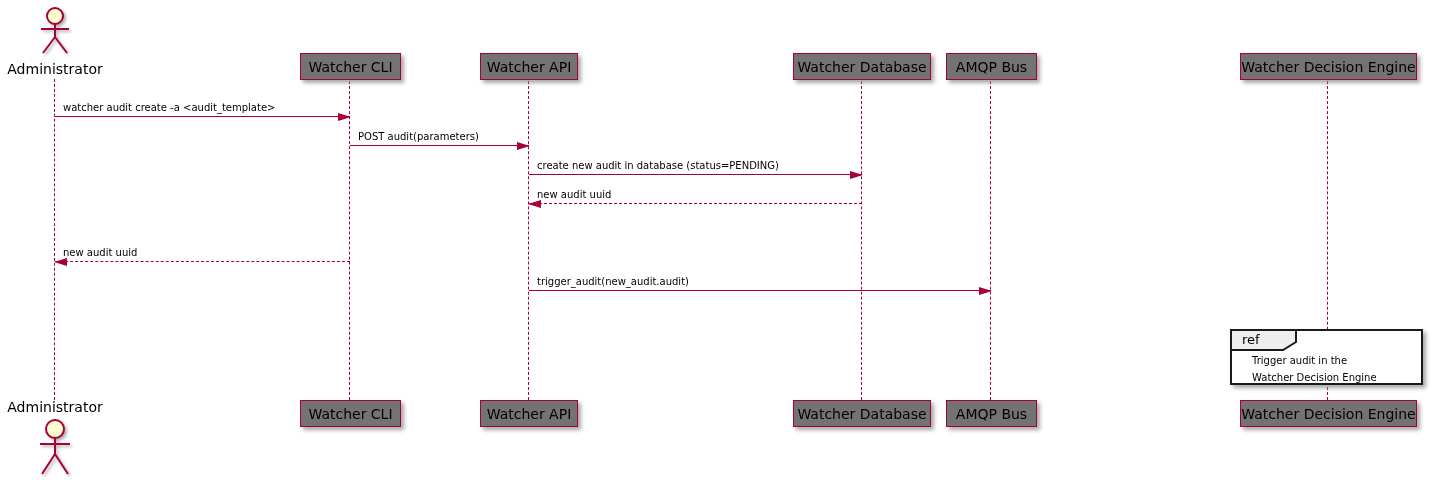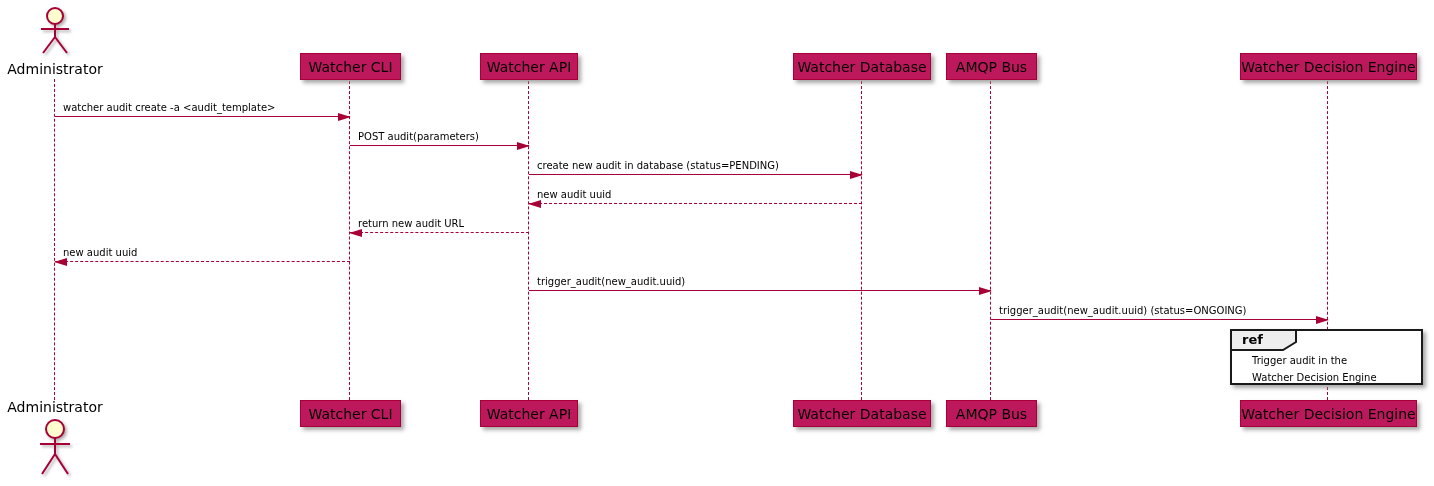--- a/index.html
+++ b/index.html
@@ -9,21 +9,21 @@
     background:#ffffff;
     font-family:"DejaVu Sans","Liberation Sans",sans-serif;
     color:#000;
     overflow:hidden;
   }
   
   .pbox{
     position:absolute;
     height:27px;
     box-sizing:border-box;
-    background:#be185d;
+    background:#737373;
     border:1.8px solid #A80036;
     box-shadow:3px 3px 4px rgba(140,140,140,.75);
     display:flex;align-items:center;justify-content:center;
     font-size:14px;
     white-space:nowrap;
     z-index:3;
   }
   
   .lifeline{
     position:absolute;
@@ -69,21 +69,21 @@
     left:1230px;top:329px;width:193px;height:56px;
     box-sizing:border-box;
     background:#ffffff;
     border:2px solid #1a1a1a;
     box-shadow:3px 3px 4px rgba(140,140,140,.75);
     z-index:4;
   }
   .ref-tab-svg{position:absolute;left:-2px;top:-2px;}
   .ref-keyword{
     position:absolute;left:10px;top:1px;
-    font-size:13px;font-weight:bold;
+    font-size:13px;font-weight:normal;
     z-index:5;
   }
   .ref-body{
     position:absolute;left:20px;top:21px;right:4px;
     font-size:10px;line-height:17px;
     white-space:nowrap;
   }
 </style>
 </head>
 <body>
@@ -126,43 +126,33 @@
     <div class="line line-solid"></div>
     <div class="head head-r"></div>
   </div>
 
   <div class="msg" style="left:529px;top:185px;width:333px;">
     <div class="lbl">new audit uuid</div>
     <div class="line line-dashed"></div>
     <div class="head head-l"></div>
   </div>
 
-  <div class="msg" style="left:350px;top:214px;width:179px;">
-    <div class="lbl">return new audit URL</div>
-    <div class="line line-dashed"></div>
-    <div class="head head-l"></div>
-  </div>
 
   <div class="msg" style="left:55px;top:243px;width:295px;">
     <div class="lbl">new audit uuid</div>
     <div class="line line-dashed"></div>
     <div class="head head-l"></div>
   </div>
 
   <div class="msg" style="left:529px;top:272px;width:462px;">
-    <div class="lbl">trigger_audit(new_audit.uuid)</div>
+    <div class="lbl">trigger_audit(new_audit.audit)</div>
     <div class="line line-solid"></div>
     <div class="head head-r"></div>
   </div>
 
-  <div class="msg" style="left:991px;top:301px;width:337px;">
-    <div class="lbl">trigger_audit(new_audit.uuid) (status=ONGOING)</div>
-    <div class="line line-solid"></div>
-    <div class="head head-r"></div>
-  </div>
 
   <div class="refbox">
     <svg class="ref-tab-svg" width="72" height="24" viewBox="0 0 72 24">
       <path d="M1,1 H66 V13 L53,21 H1 Z" fill="#EEEEEE" stroke="#1a1a1a" stroke-width="2"></path>
     </svg>
     <span class="ref-keyword">ref</span>
     <div class="ref-body">
       <div>Trigger audit in the</div>
       <div>Watcher Decision Engine</div>
     </div>

